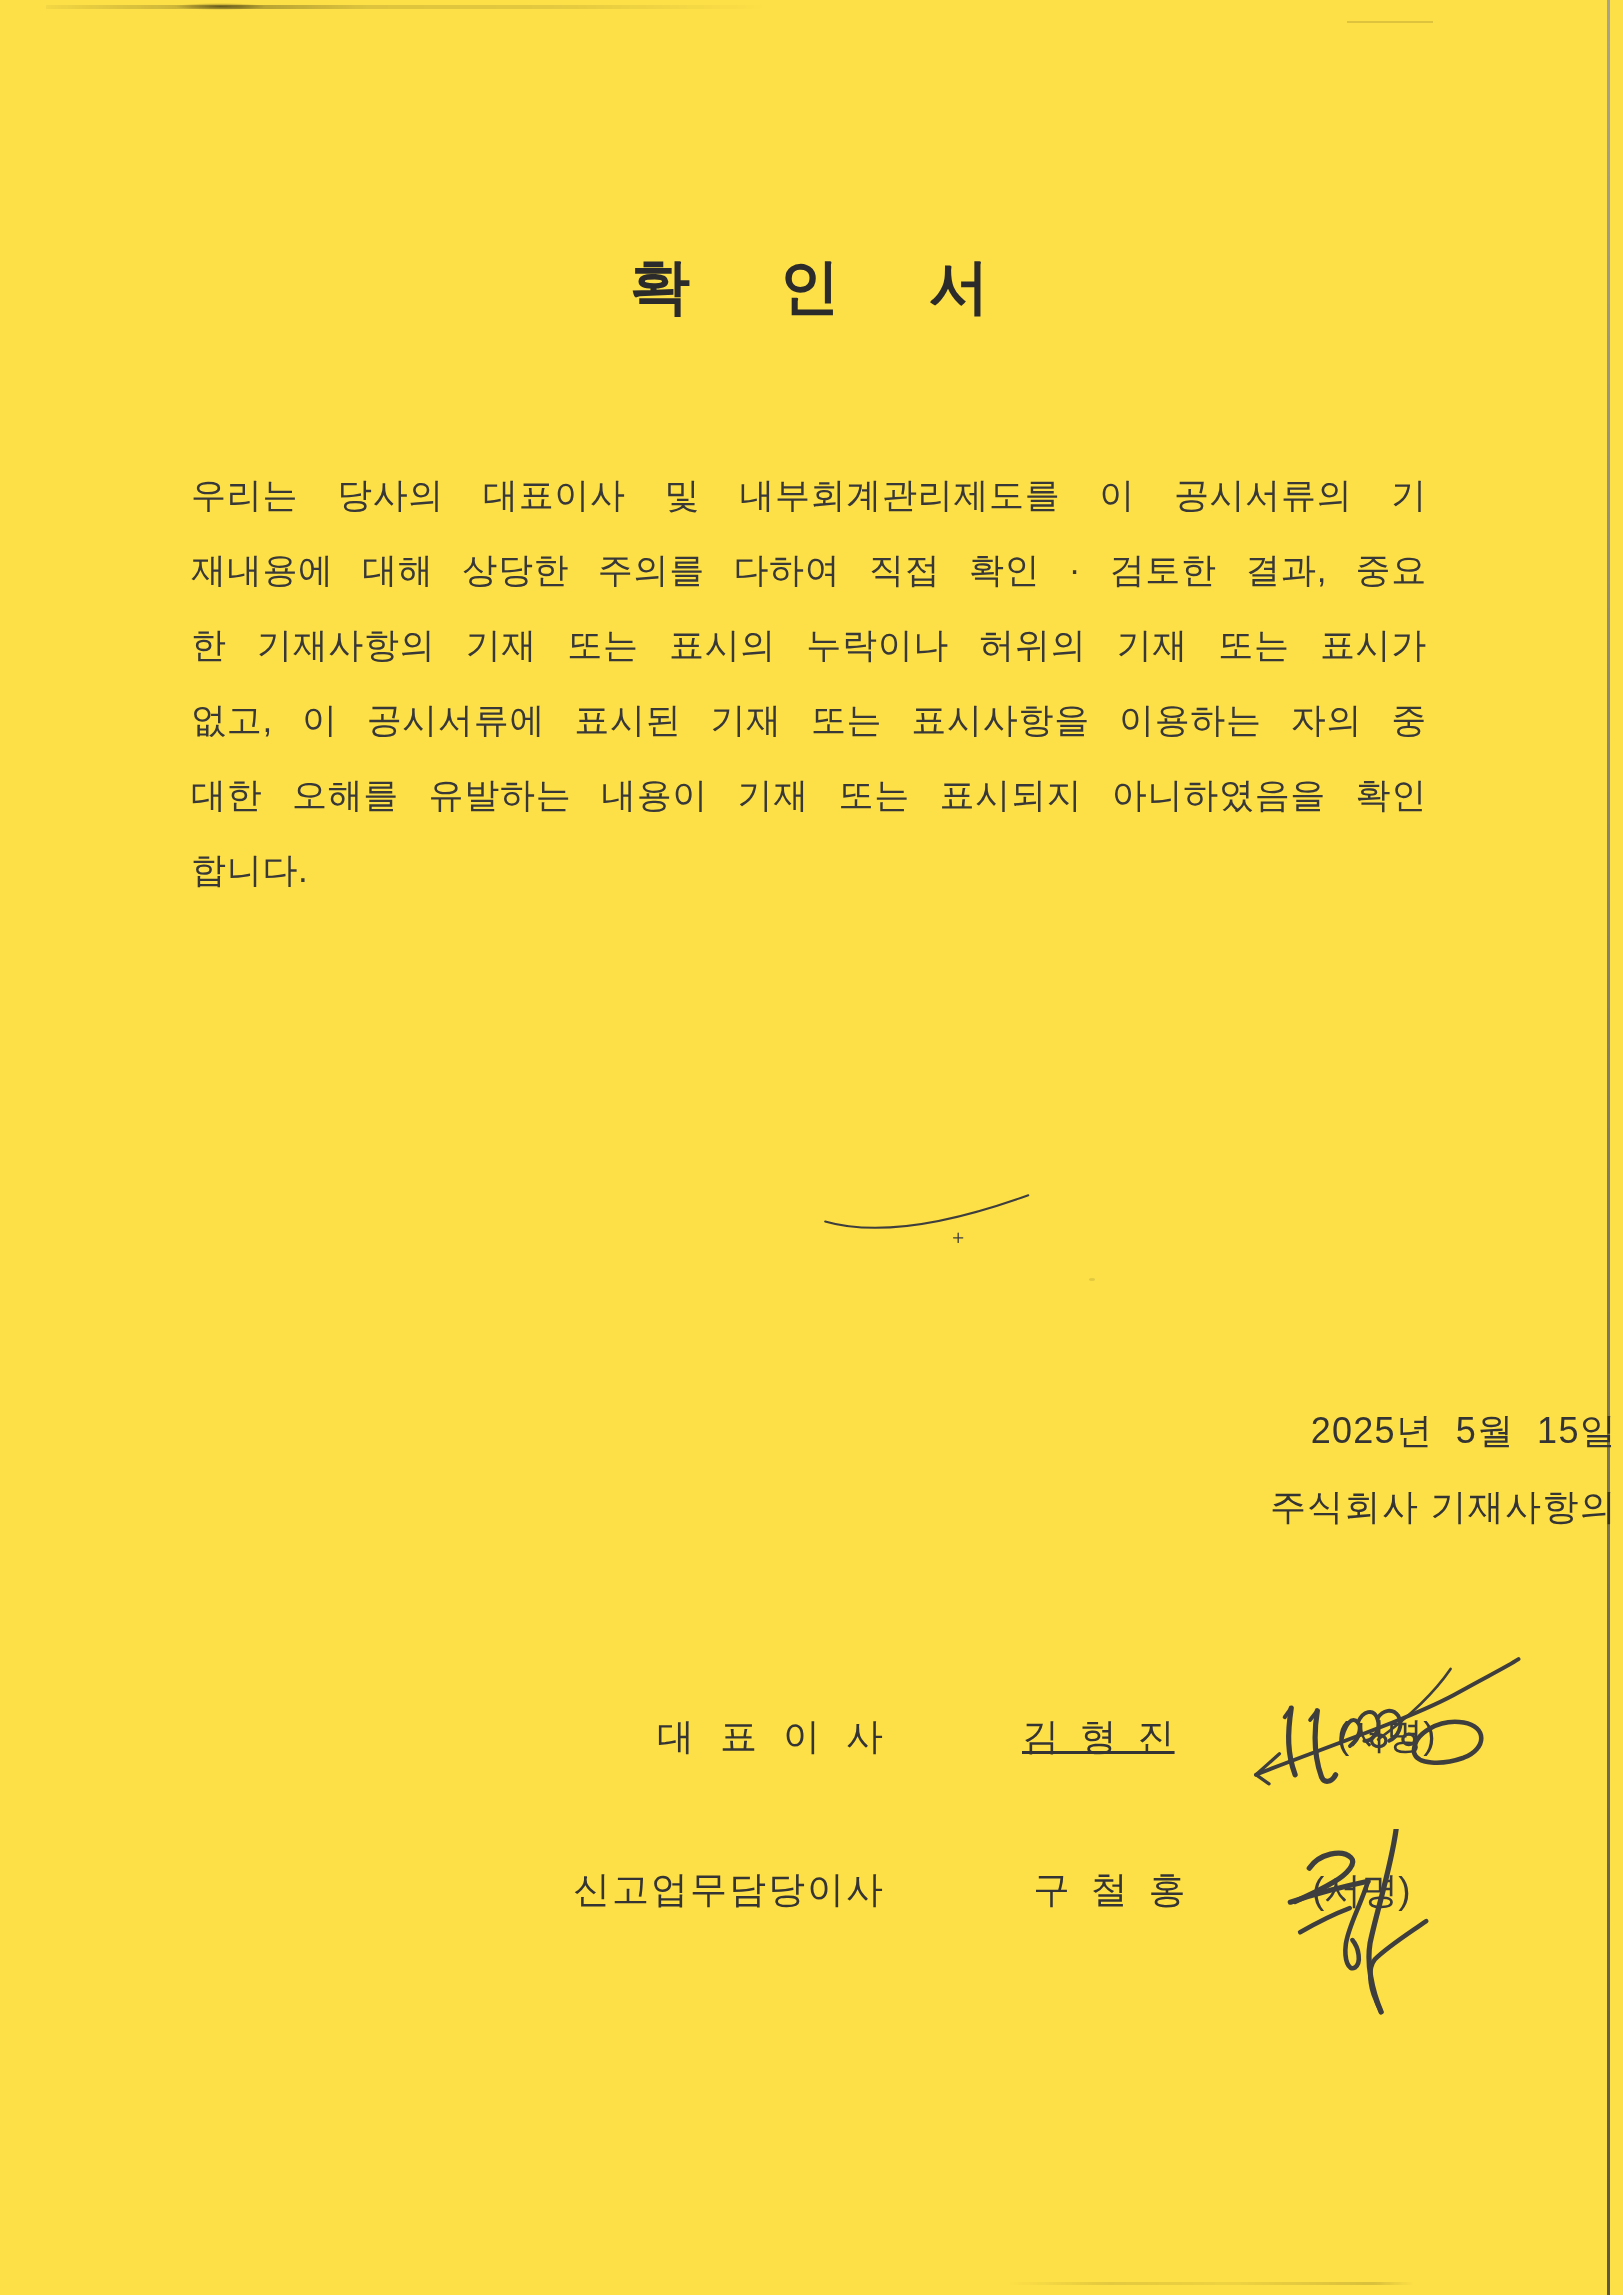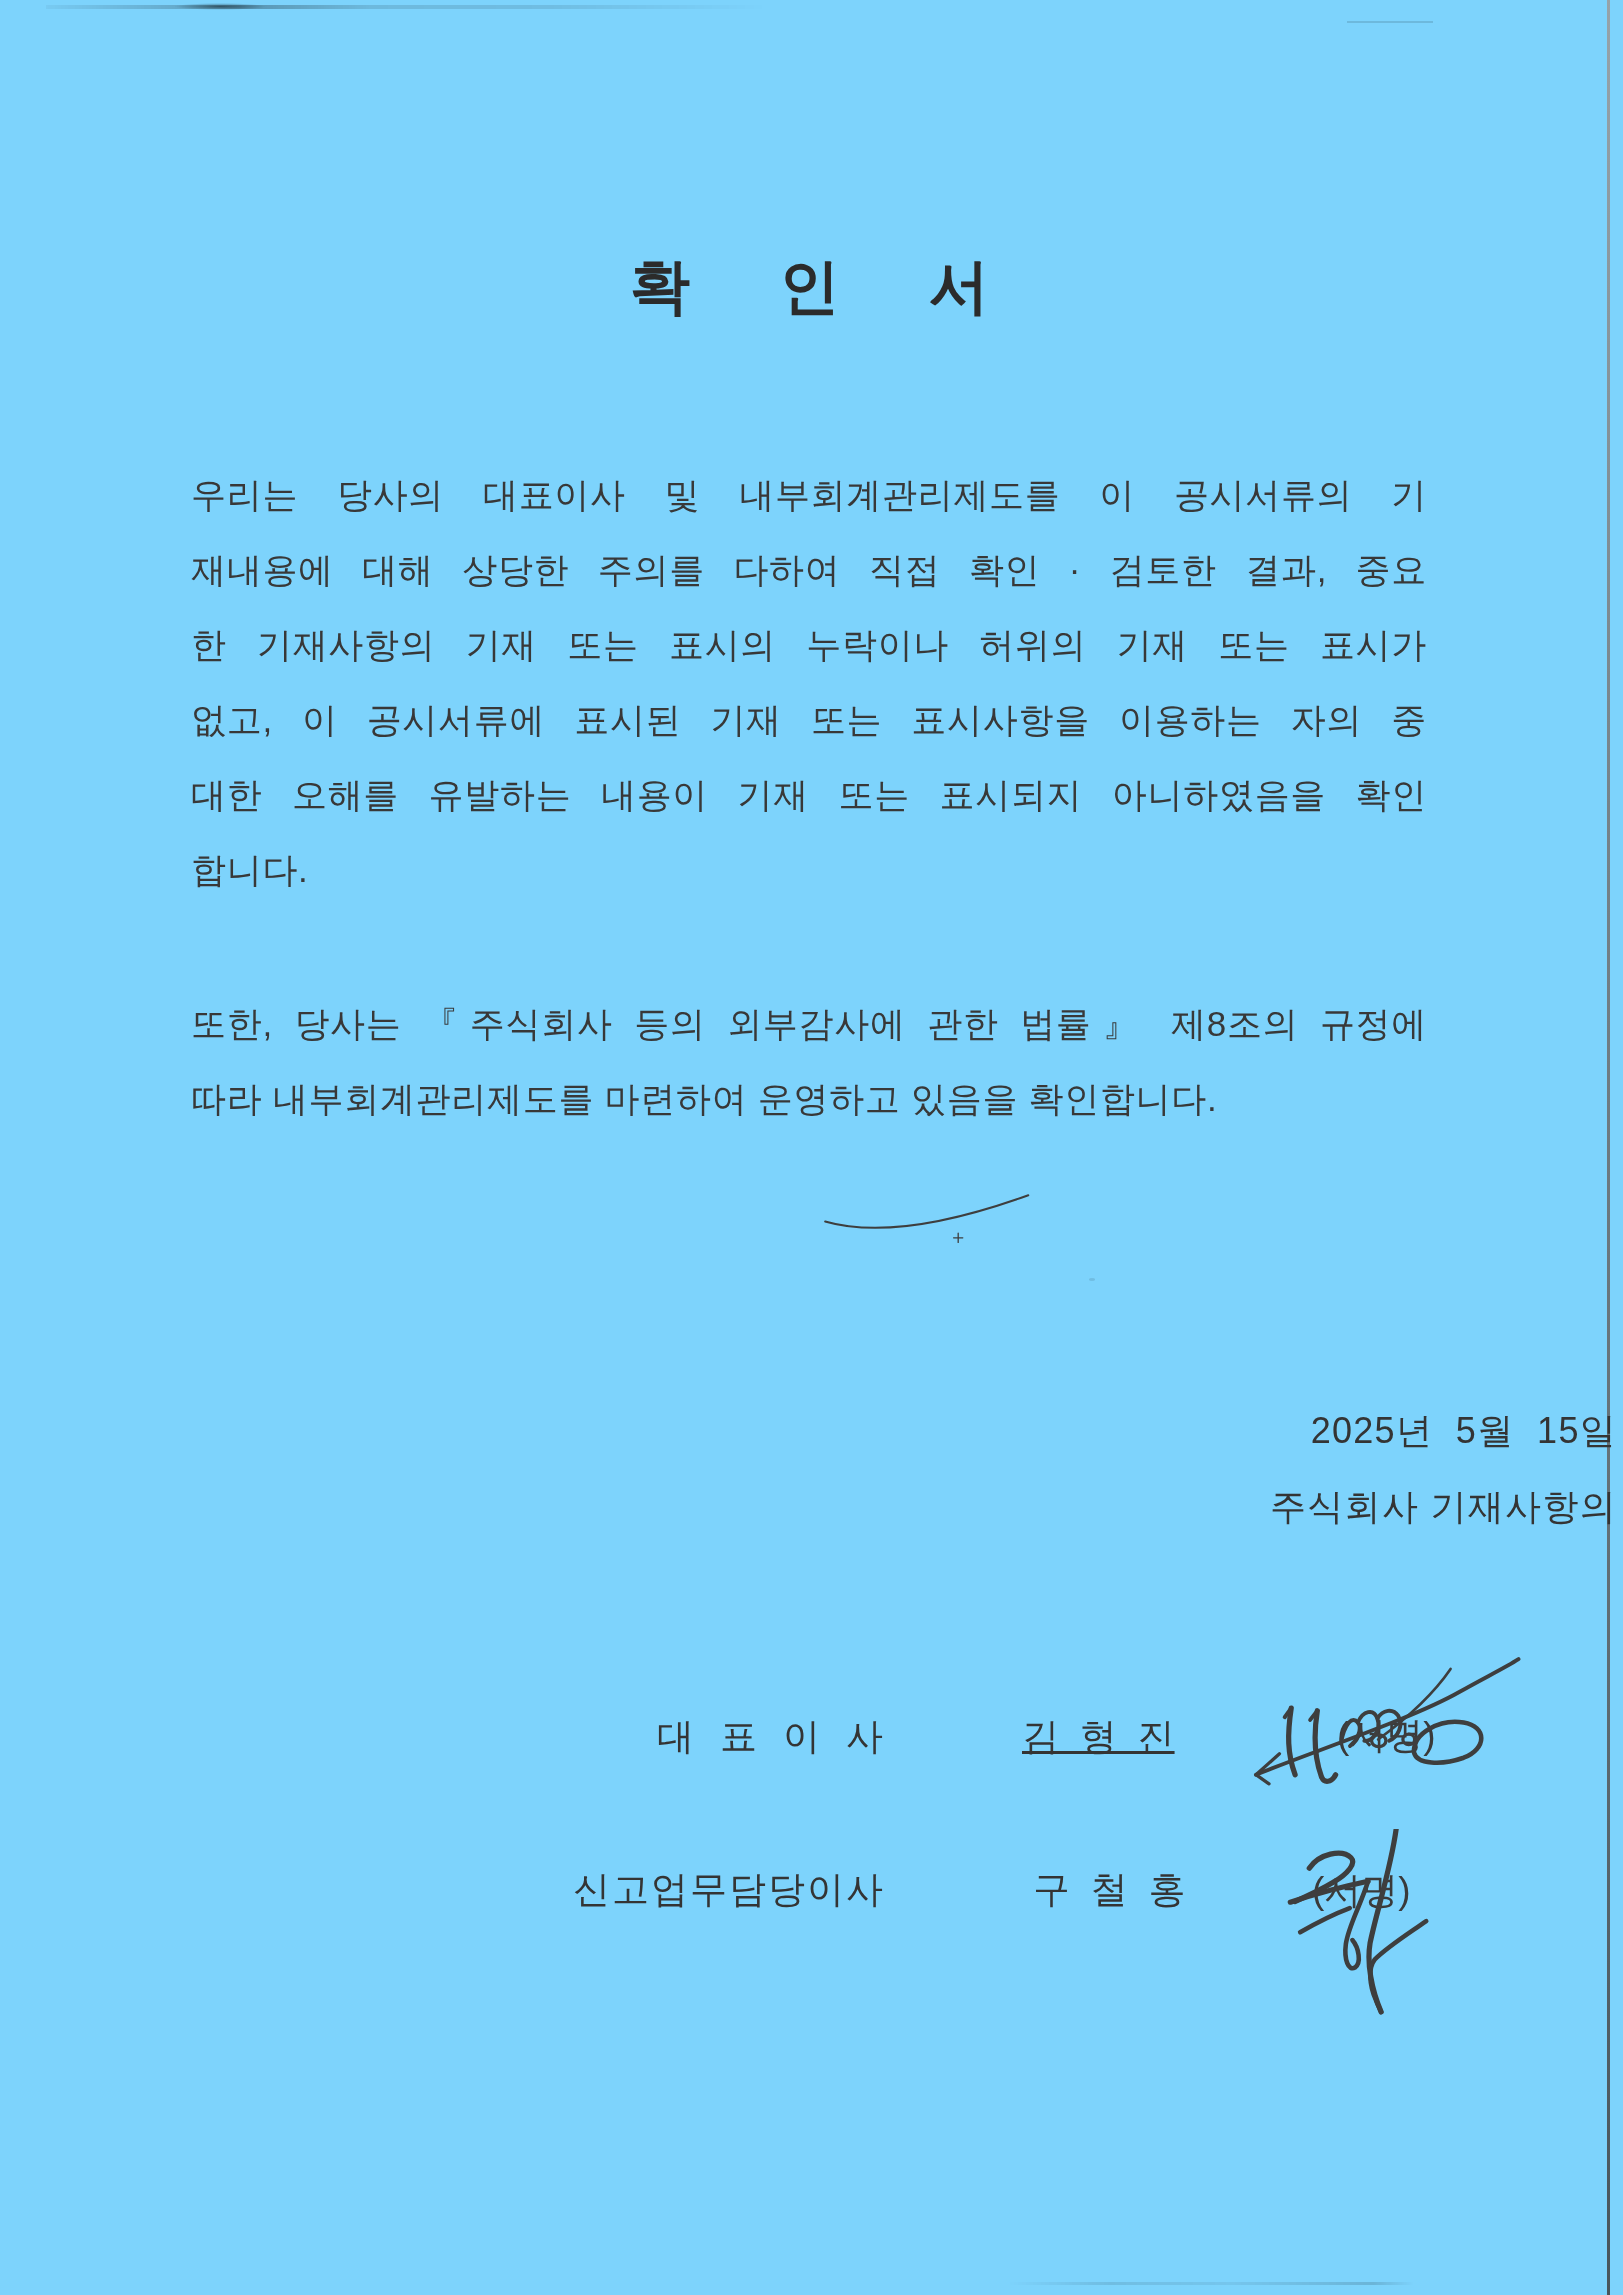--- a/index.html
+++ b/index.html
@@ -5,21 +5,21 @@
   html, body {
     margin: 0;
     padding: 0;
     background: #e8e8e8;
   }
   .page {
     position: relative;
     width: 1623px;
     height: 2295px;
     margin: 0 auto;
-    background: #7dd3fc;
+    background: #fde047;
     overflow: hidden;
     font-family: "Liberation Sans", sans-serif;
     color: #333333;
   }
 
   
   .doc-title {
     position: absolute;
     top: 247px;
     left: 0;
@@ -169,24 +169,20 @@
 
   <div class="para para-1">
     <div class="jline">우리는 당사의 대표이사 및 내부회계관리제도를 이 공시서류의 기</div>
     <div class="jline">재내용에 대해 상당한 주의를 다하여 직접 확인 · 검토한 결과, 중요</div>
     <div class="jline">한 기재사항의 기재 또는 표시의 누락이나 허위의 기재 또는 표시가</div>
     <div class="jline">없고, 이 공시서류에 표시된 기재 또는 표시사항을 이용하는 자의 중</div>
     <div class="jline">대한 오해를 유발하는 내용이 기재 또는 표시되지 아니하였음을 확인</div>
     <div class="jline last">합니다.</div>
   </div>
 
-  <div class="para para-2">
-    <div class="jline">또한, 당사는 『주식회사 등의 외부감사에 관한 법률』 제8조의 규정에</div>
-    <div class="jline last">따라 내부회계관리제도를 마련하여 운영하고 있음을 확인합니다.</div>
-  </div>
 
   <div class="date-line">2025년  5월  15일</div>
   <div class="company-line">주식회사 기재사항의</div>
 
   <span class="sig-text role-1">대 표 이 사</span>
   <span class="sig-text name-1">김 형 진</span>
   <span class="sig-text note-1">(서명)</span>
 
   <span class="sig-text role-2">신고업무담당이사</span>
   <span class="sig-text name-2">구 철 홍</span>

